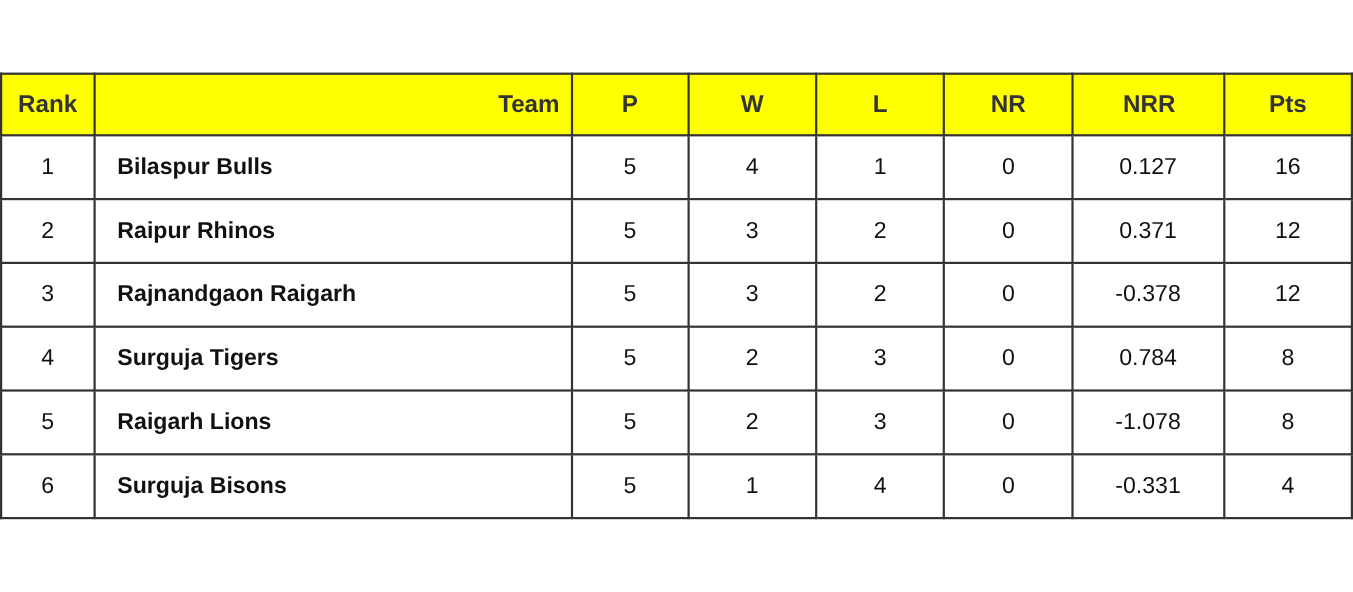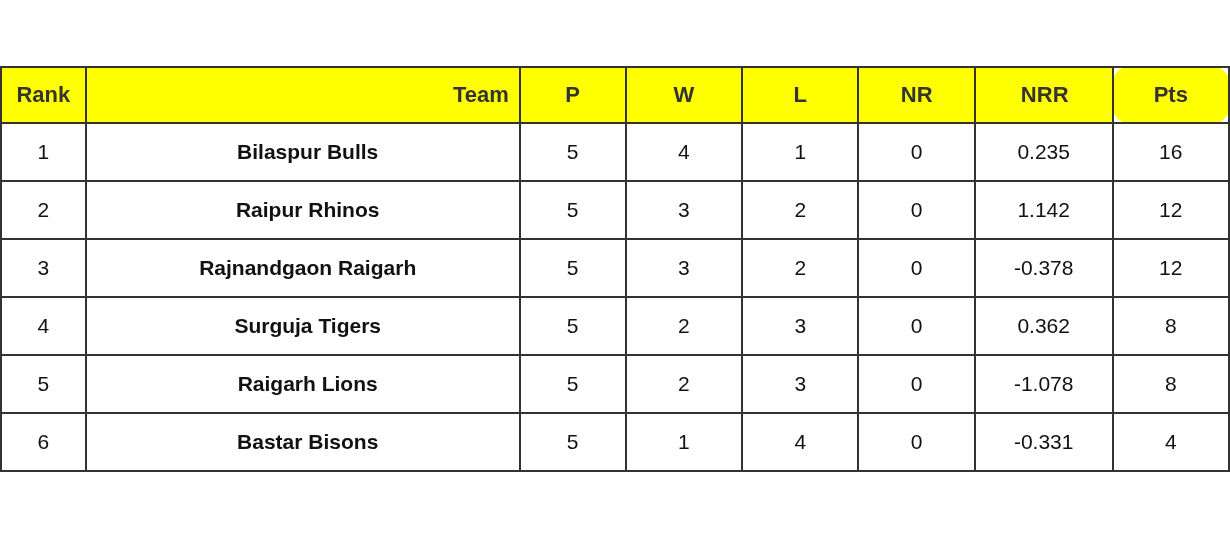--- a/index.html
+++ b/index.html
@@ -57,37 +57,37 @@
 
     tbody td {
       border: 2px solid #333;
       padding: 16px 10px;
       font-size: 21px;
       text-align: center;
       color: #111;
     }
 
     tbody td.team-name {
-      text-align: center;
+      text-align: left;
       padding-left: 20px;
       font-weight: bold;
     }
 
     tbody td.rank-col {
       font-weight: normal;
     }
 
     .col-rank { width: 80px; }
     .col-team { width: 410px; }
     .col-p { width: 100px; }
     .col-w { width: 110px; }
     .col-l { width: 110px; }
     .col-nr { width: 110px; margin-left: 12px; }
     .col-nrr { width: 130px; padding-left: 12px; }
-    .col-pts { width: 110px; border-radius: 15px; }
+    .col-pts { width: 110px; }
   </style>
 </head>
 <body>
 
 <div class="table-container">
   <table>
     <thead>
       <tr>
         <th class="col-rank">Rank</th>
         <th class="col-team team-col">Team</th>
@@ -100,66 +100,66 @@
       </tr>
     </thead>
     <tbody id="table-body">
     <tr>
           <td class="rank-col">1</td>
           <td class="team-name">Bilaspur Bulls</td>
           <td>5</td>
           <td>4</td>
           <td>1</td>
           <td>0</td>
-          <td>0.235</td>
+          <td>0.127</td>
           <td>16</td>
         </tr>
         <tr>
           <td class="rank-col">2</td>
           <td class="team-name">Raipur Rhinos</td>
           <td>5</td>
           <td>3</td>
           <td>2</td>
           <td>0</td>
-          <td>1.142</td>
+          <td>0.371</td>
           <td>12</td>
         </tr>
         <tr>
           <td class="rank-col">3</td>
           <td class="team-name">Rajnandgaon Raigarh</td>
           <td>5</td>
           <td>3</td>
           <td>2</td>
           <td>0</td>
           <td>-0.378</td>
           <td>12</td>
         </tr>
         <tr>
           <td class="rank-col">4</td>
           <td class="team-name">Surguja Tigers</td>
           <td>5</td>
           <td>2</td>
           <td>3</td>
           <td>0</td>
-          <td>0.362</td>
+          <td>0.784</td>
           <td>8</td>
         </tr>
         <tr>
           <td class="rank-col">5</td>
           <td class="team-name">Raigarh Lions</td>
           <td>5</td>
           <td>2</td>
           <td>3</td>
           <td>0</td>
           <td>-1.078</td>
           <td>8</td>
         </tr>
         <tr>
           <td class="rank-col">6</td>
-          <td class="team-name">Bastar Bisons</td>
+          <td class="team-name">Surguja Bisons</td>
           <td>5</td>
           <td>1</td>
           <td>4</td>
           <td>0</td>
           <td>-0.331</td>
           <td>4</td>
         </tr>
       </tbody>
   </table>
 </div>

